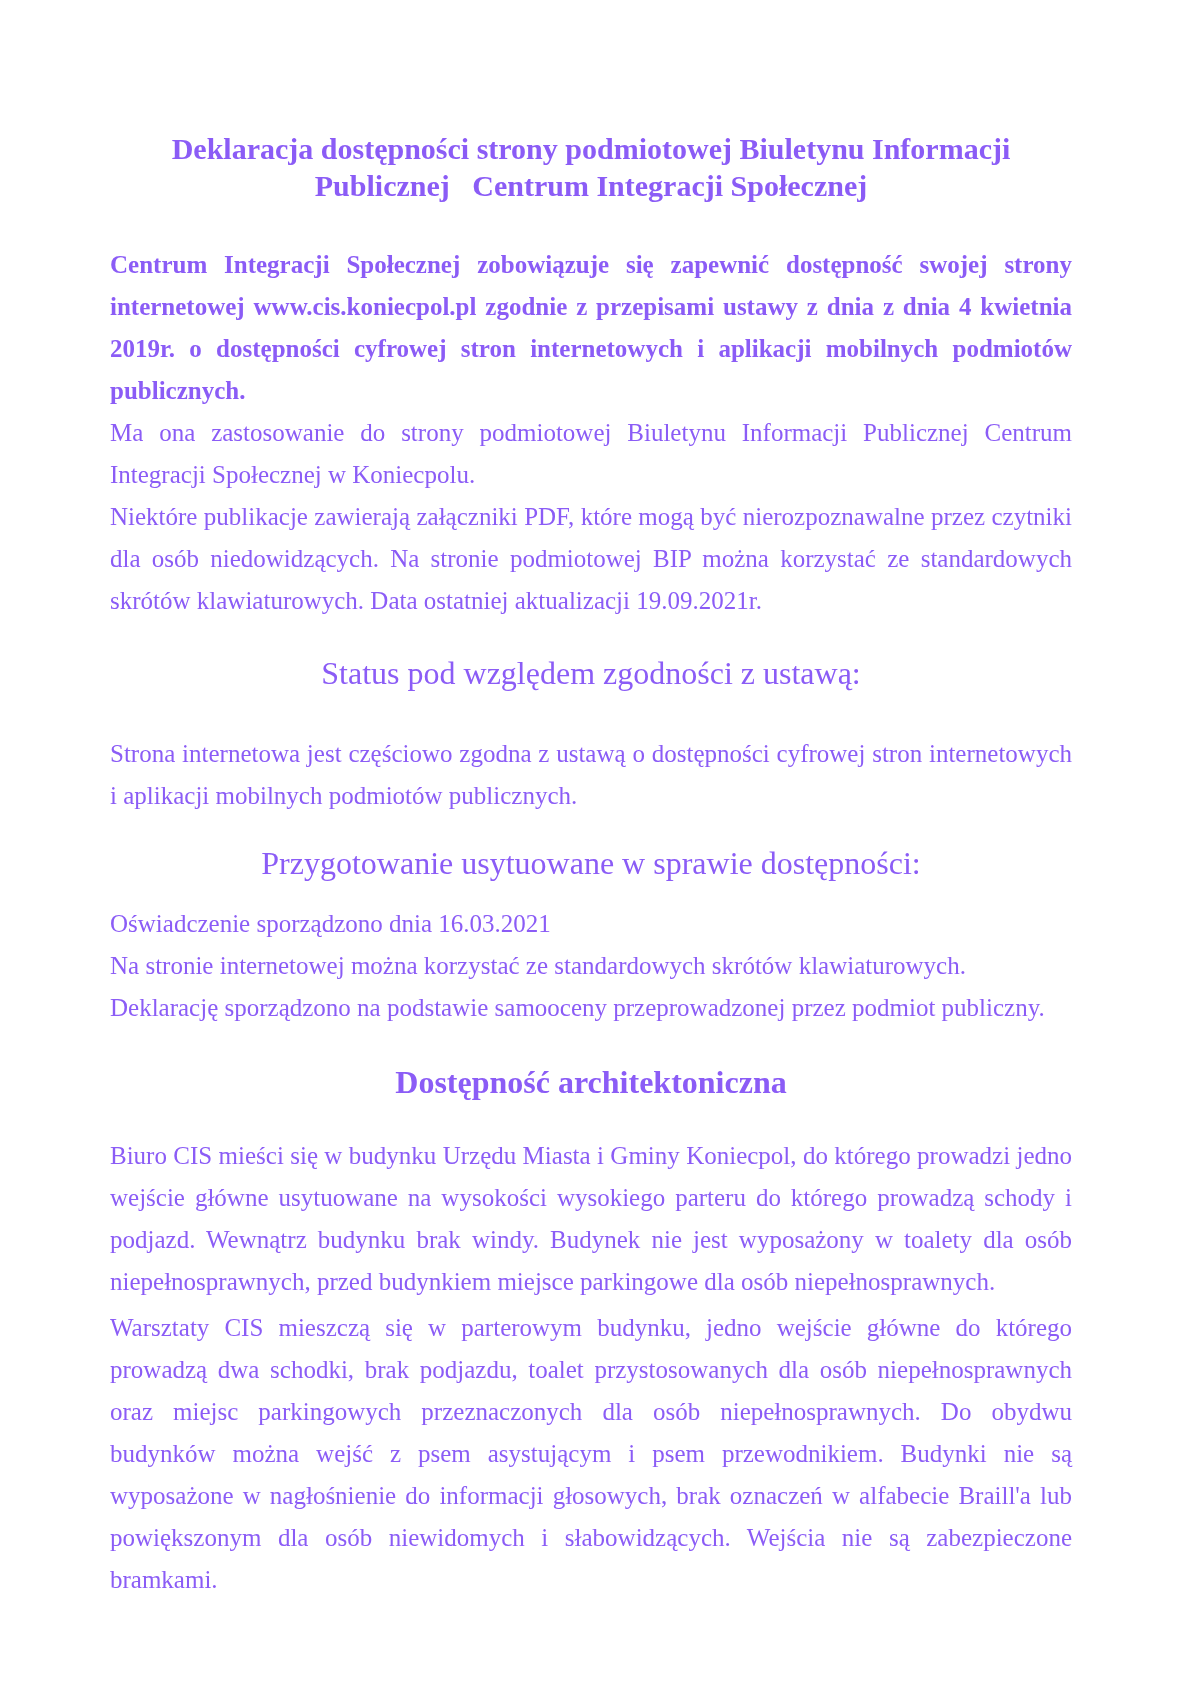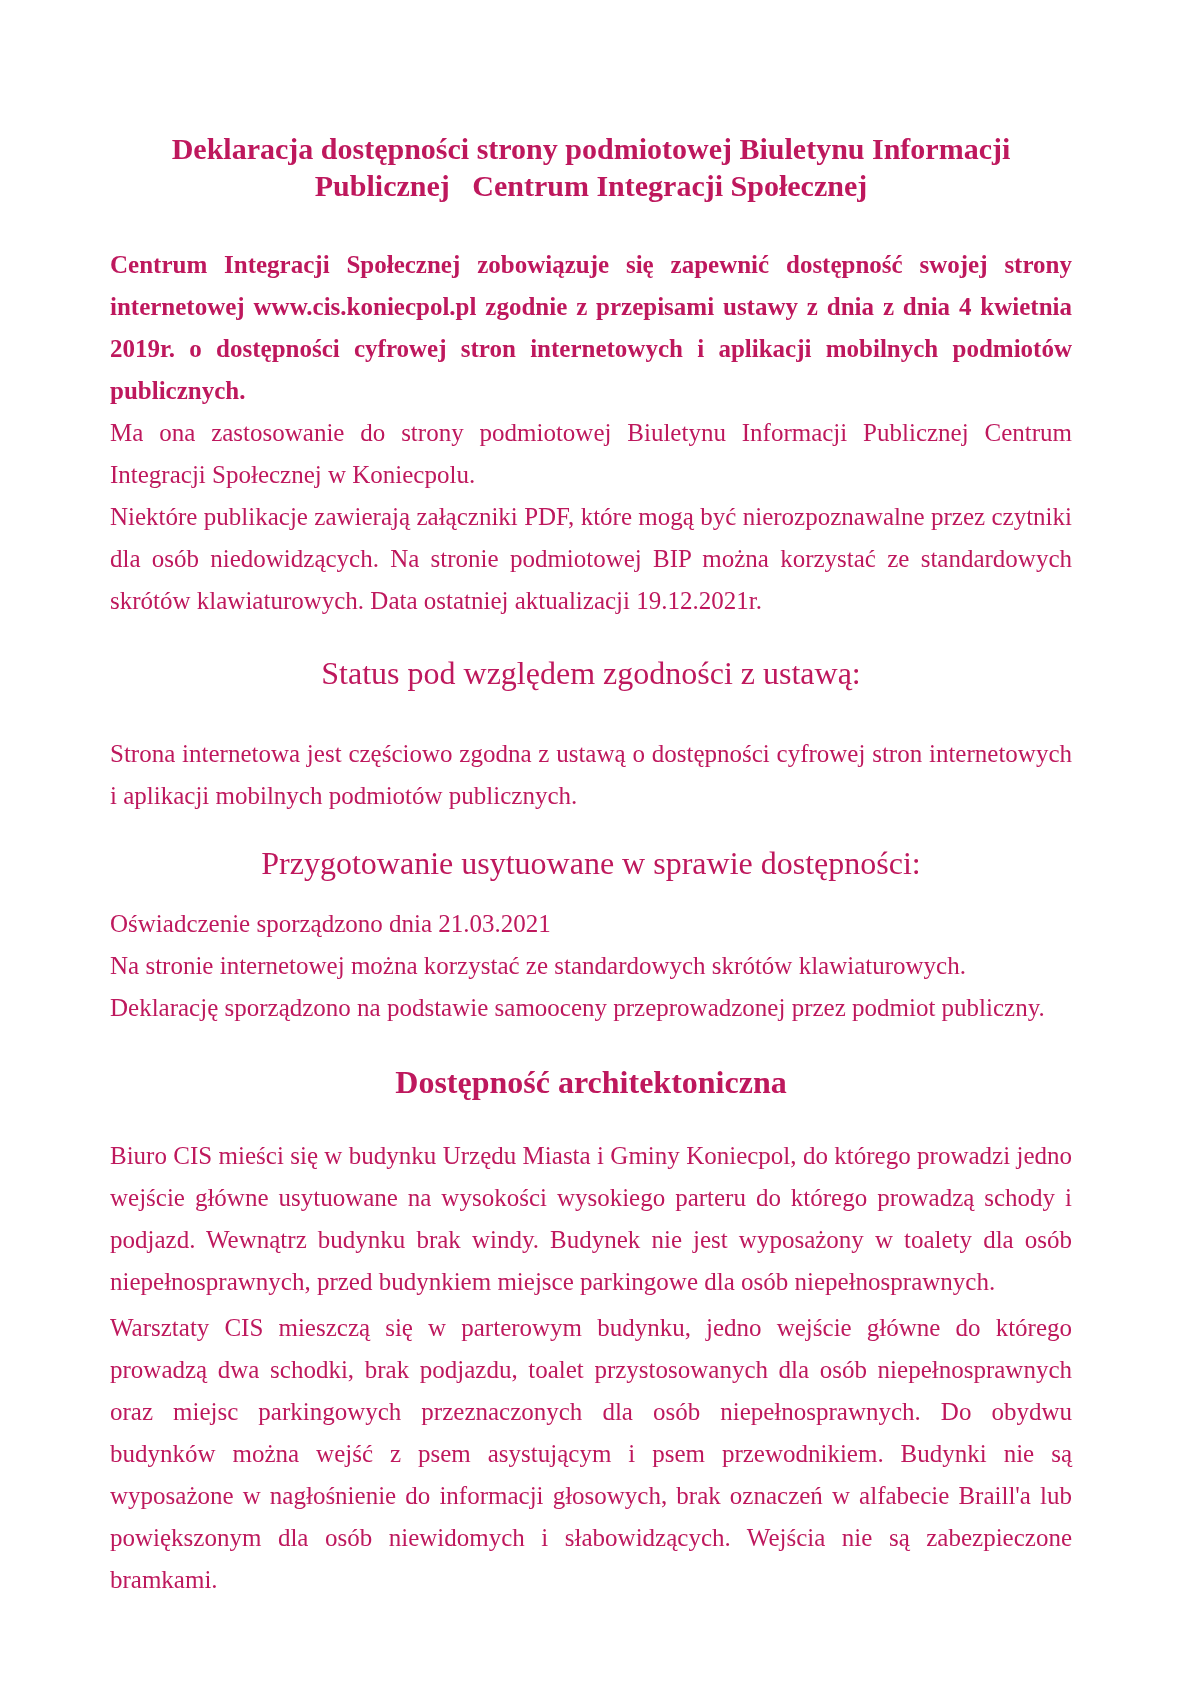--- a/index.html
+++ b/index.html
@@ -6,21 +6,21 @@
     margin: 0;
     padding: 0;
     background: #ffffff;
   }
   .page {
     position: relative;
     width: 1189px;
     height: 1681px;
     background: #ffffff;
     font-family: "Liberation Serif", "DejaVu Serif", serif;
-    color: #be185d;
+    color: #8b5cf6;
     overflow: hidden;
     box-sizing: border-box;
   }
   .content {
     box-sizing: border-box;
     padding: 130px 117px 0 110px; 
     width: 100%;
   }
   .doc-title {
     margin: 0;
@@ -68,30 +68,30 @@
 <div class="page">
   <div class="content">
 
     <h1 class="doc-title">Deklaracja dostępności strony podmiotowej Biuletynu Informacji
 Publicznej   Centrum Integracji Społecznej</h1>
 
     <p class="para para-intro-first">Centrum Integracji Społecznej zobowiązuje się zapewnić dostępność swojej strony internetowej www.cis.koniecpol.pl  zgodnie z przepisami ustawy z dnia z dnia 4 kwietnia 2019r. o dostępności cyfrowej stron internetowych i aplikacji mobilnych podmiotów publicznych.</p>
 
     <p class="para">Ma ona zastosowanie do strony podmiotowej Biuletynu Informacji Publicznej Centrum Integracji Społecznej w Koniecpolu.</p>
 
-    <p class="para">Niektóre publikacje zawierają załączniki PDF, które mogą być nierozpoznawalne przez czytniki dla osób niedowidzących. Na stronie podmiotowej BIP można korzystać ze standardowych skrótów klawiaturowych. Data ostatniej aktualizacji 19.12.2021r.</p>
+    <p class="para">Niektóre publikacje zawierają załączniki PDF, które mogą być nierozpoznawalne przez czytniki dla osób niedowidzących. Na stronie podmiotowej BIP można korzystać ze standardowych skrótów klawiaturowych. Data ostatniej aktualizacji 19.09.2021r.</p>
 
     <h2 class="h-section h-status">Status pod względem zgodności z ustawą:</h2>
 
     <p class="para para-status">Strona internetowa jest częściowo zgodna z ustawą o dostępności cyfrowej stron internetowych i aplikacji mobilnych podmiotów publicznych.</p>
 
     <h2 class="h-section h-prep">Przygotowanie usytuowane w sprawie dostępności:</h2>
 
     <div class="prep-lines">
-      <p class="prep-line">Oświadczenie sporządzono dnia 21.03.2021</p>
+      <p class="prep-line">Oświadczenie sporządzono dnia 16.03.2021</p>
       <p class="prep-line">Na stronie internetowej można korzystać ze standardowych skrótów klawiaturowych.</p>
       <p class="prep-line">Deklarację sporządzono na podstawie samooceny przeprowadzonej przez podmiot publiczny.</p>
     </div>
 
     <h2 class="h-section h-arch">Dostępność architektoniczna</h2>
 
     <p class="para para-arch-1">Biuro CIS mieści się w budynku Urzędu Miasta i Gminy Koniecpol, do którego prowadzi jedno wejście główne usytuowane na wysokości wysokiego parteru do którego prowadzą schody i podjazd. Wewnątrz budynku brak windy. Budynek nie jest wyposażony w toalety dla osób niepełnosprawnych, przed budynkiem miejsce parkingowe dla osób niepełnosprawnych.</p>
 
     <p class="para para-arch-2">Warsztaty CIS mieszczą się w parterowym budynku, jedno wejście główne do którego prowadzą dwa schodki, brak podjazdu, toalet przystosowanych dla osób niepełnosprawnych oraz miejsc parkingowych przeznaczonych dla osób niepełnosprawnych. Do obydwu budynków można wejść z psem asystującym i psem przewodnikiem. Budynki nie są wyposażone w nagłośnienie do informacji głosowych, brak oznaczeń w alfabecie Braill'a lub powiększonym dla osób niewidomych i słabowidzących. Wejścia nie są zabezpieczone bramkami.</p>
 

